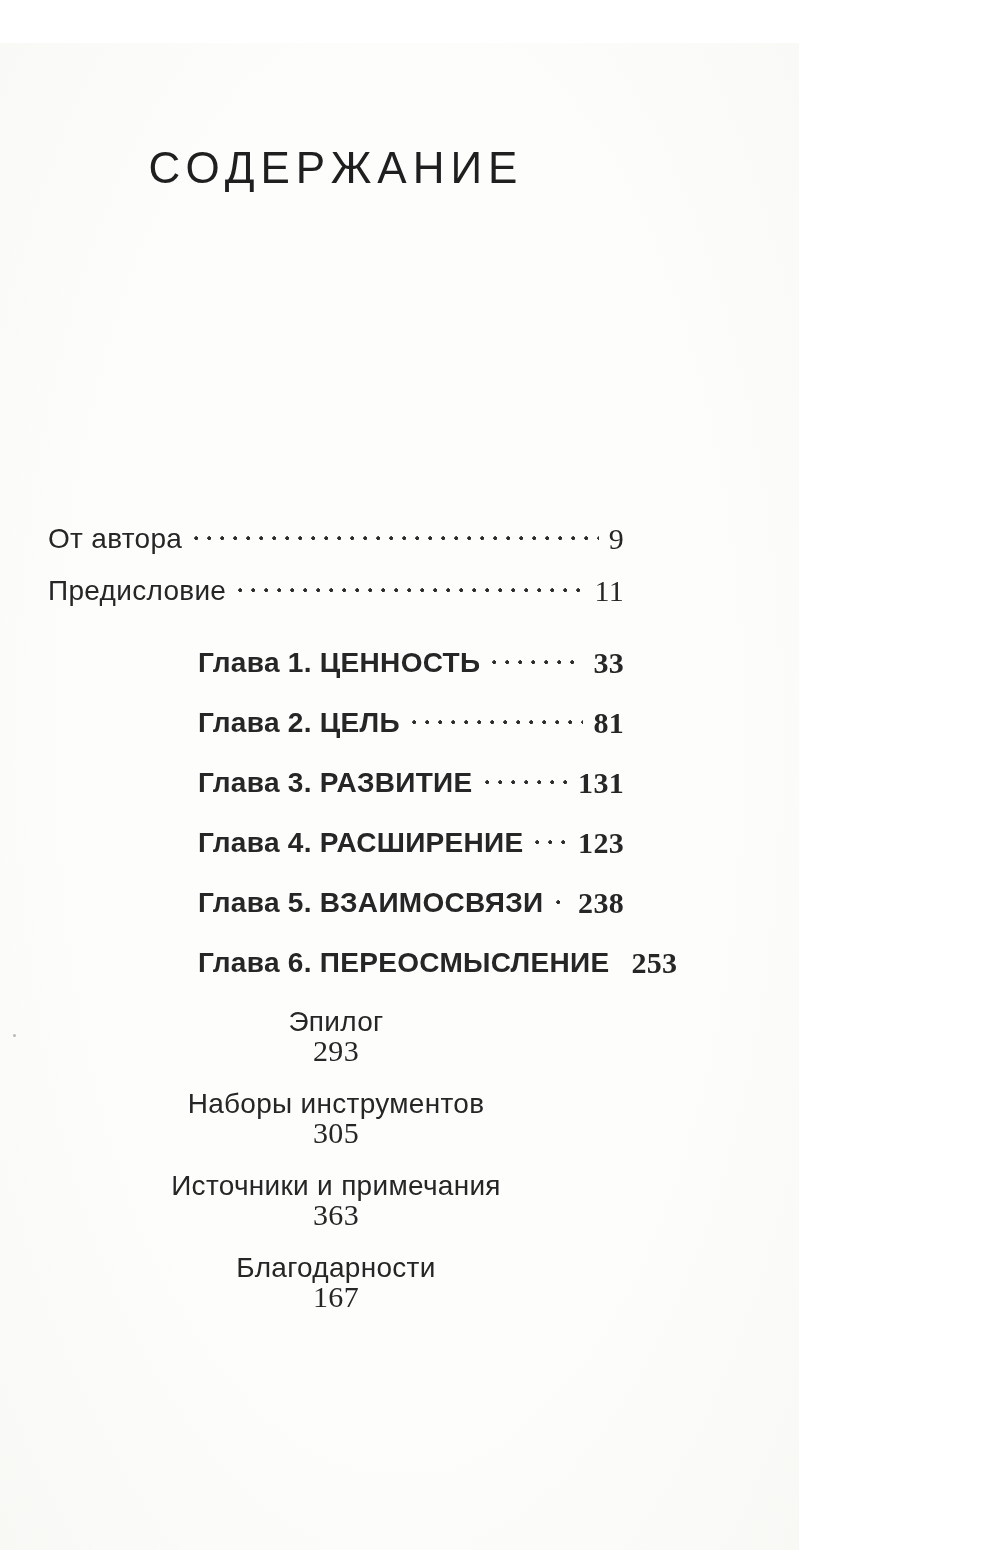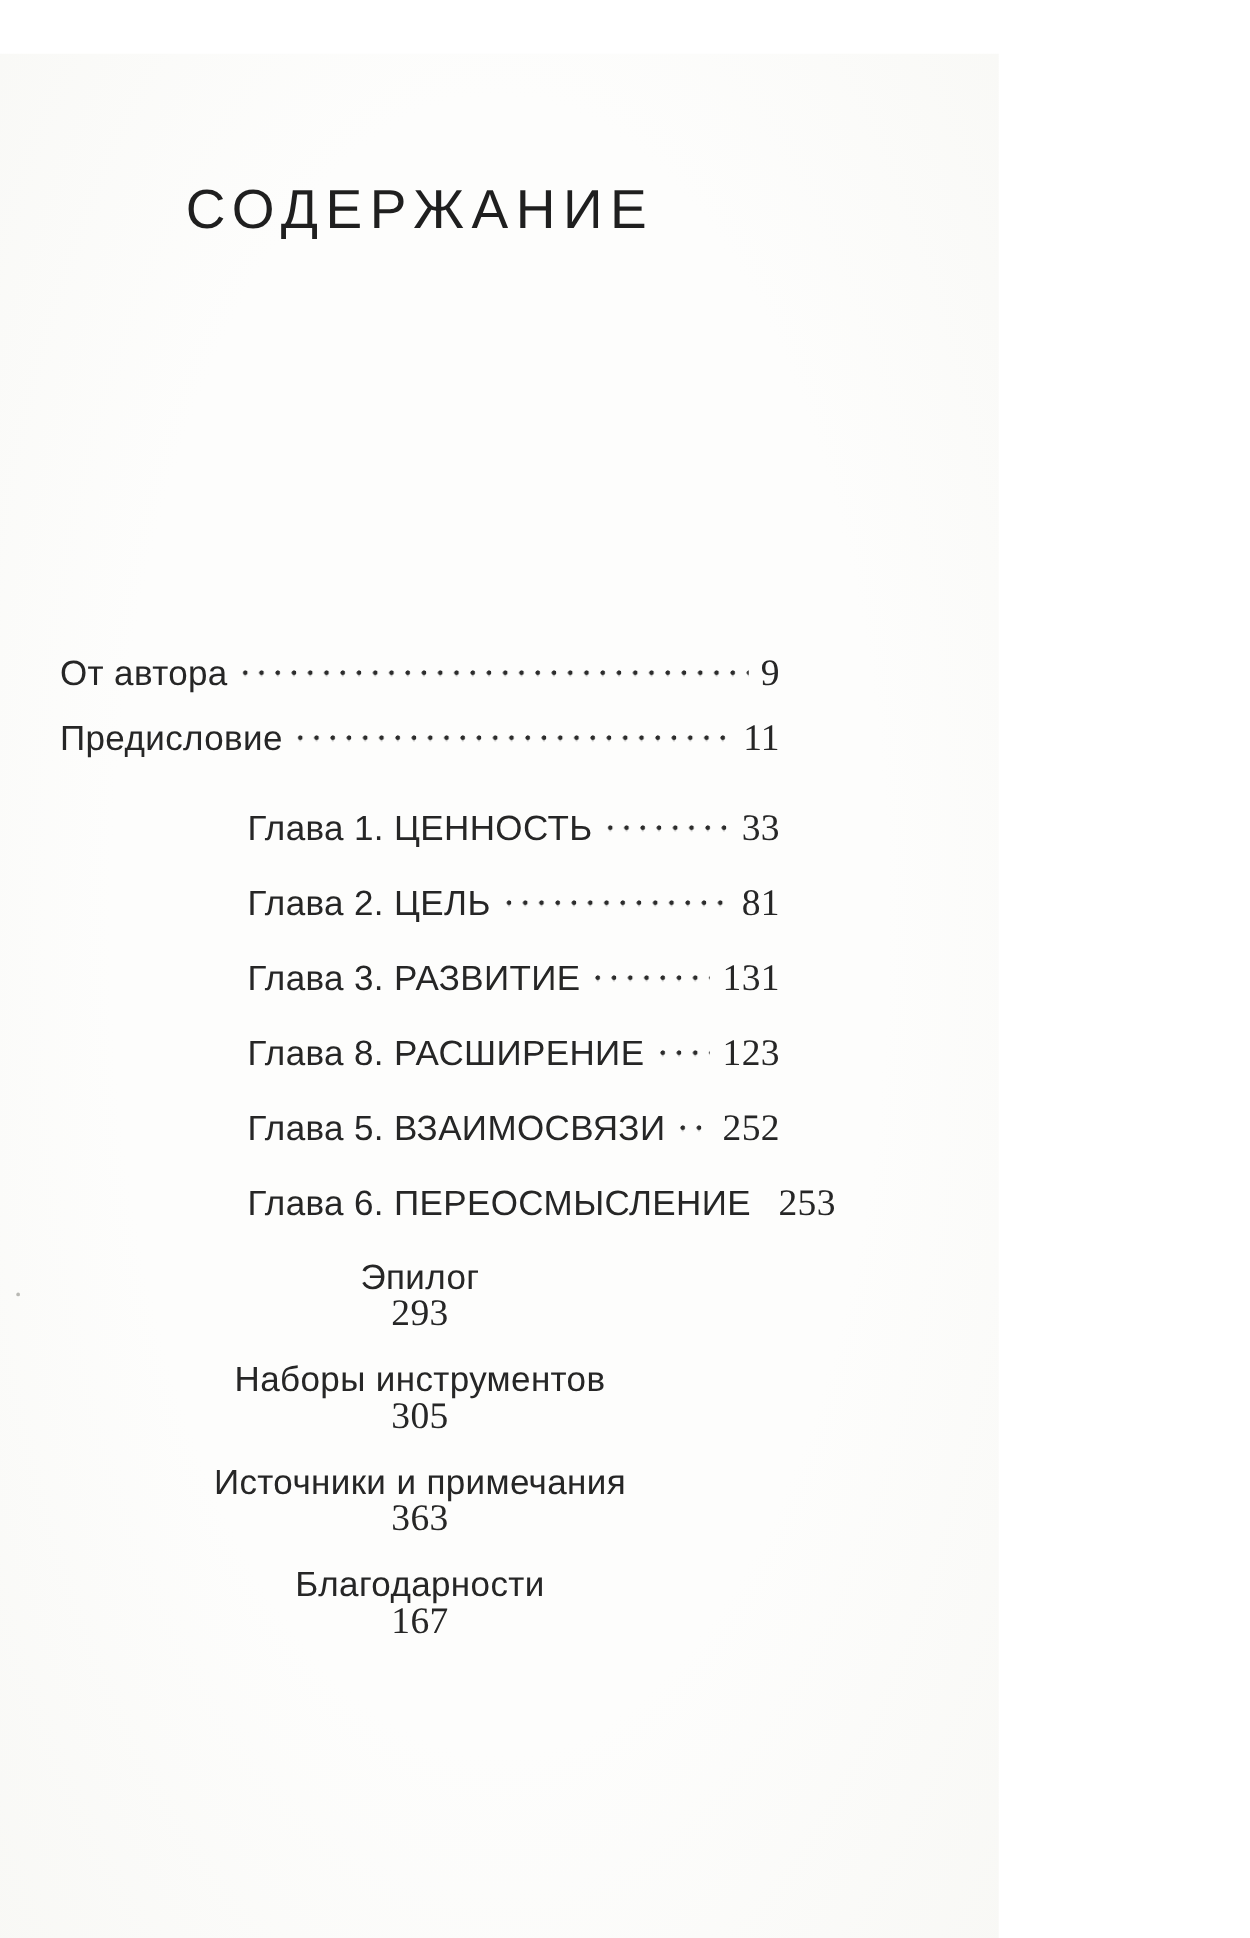--- a/index.html
+++ b/index.html
@@ -51,21 +51,21 @@
     background-position: left bottom;
   }
   .row .num{
     font-family: "Liberation Serif", "DejaVu Serif", serif;
     font-size: 30px;
     white-space: nowrap;
   }
   .section-front-matter{ }
   .section-front-matter .row{ margin-bottom: 22px; }
   .section-chapters{ margin-top: 42px; }
-  .section-chapters .row{ margin-bottom: 30px; padding-left: 150px; }
+  .section-chapters .row{ margin-bottom: 30px; padding-left: 150px; font-weight: bold; }
   .section-back-matter{ margin-top: 12px; }
   .section-back-matter .row{ margin-bottom: 24px; flex-direction: column; }
   .scan-speck{
     position: absolute;
     left: 13px;
     top: 991px;
     width: 3px;
     height: 3px;
     border-radius: 50%;
     background: #b9b9b4;
@@ -100,28 +100,28 @@
             <span class="label">Глава 2. ЦЕЛЬ</span>
             <span class="dots"></span>
             <span class="num">81</span>
           </div>
           <div class="row">
             <span class="label">Глава 3. РАЗВИТИЕ</span>
             <span class="dots"></span>
             <span class="num">131</span>
           </div>
           <div class="row">
-            <span class="label">Глава 8. РАСШИРЕНИЕ</span>
+            <span class="label">Глава 4. РАСШИРЕНИЕ</span>
             <span class="dots"></span>
             <span class="num">123</span>
           </div>
           <div class="row">
             <span class="label">Глава 5. ВЗАИМОСВЯЗИ</span>
             <span class="dots"></span>
-            <span class="num">252</span>
+            <span class="num">238</span>
           </div>
           <div class="row">
             <span class="label">Глава 6. ПЕРЕОСМЫСЛЕНИЕ</span>
             <span class="dots"></span>
             <span class="num">253</span>
           </div>
         </div>
         <div class="section-back-matter">
           <div class="row">
             <span class="label">Эпилог</span>

